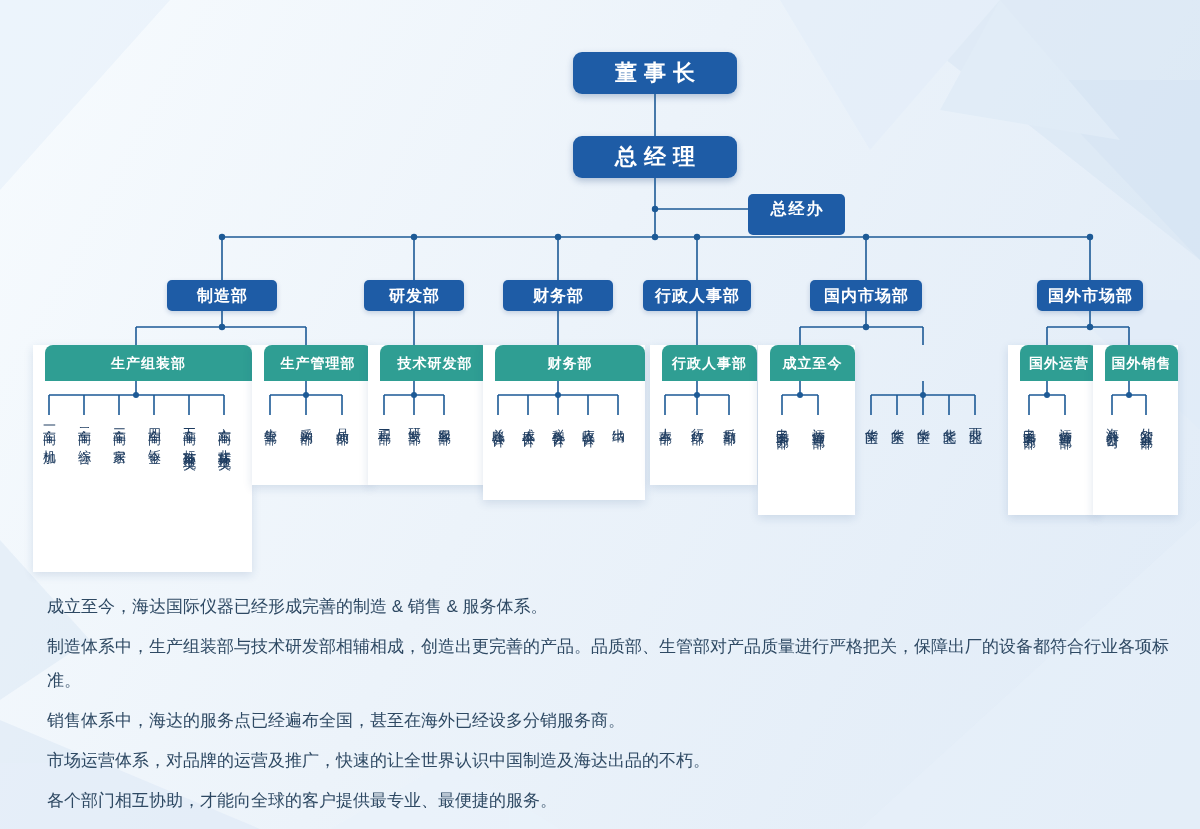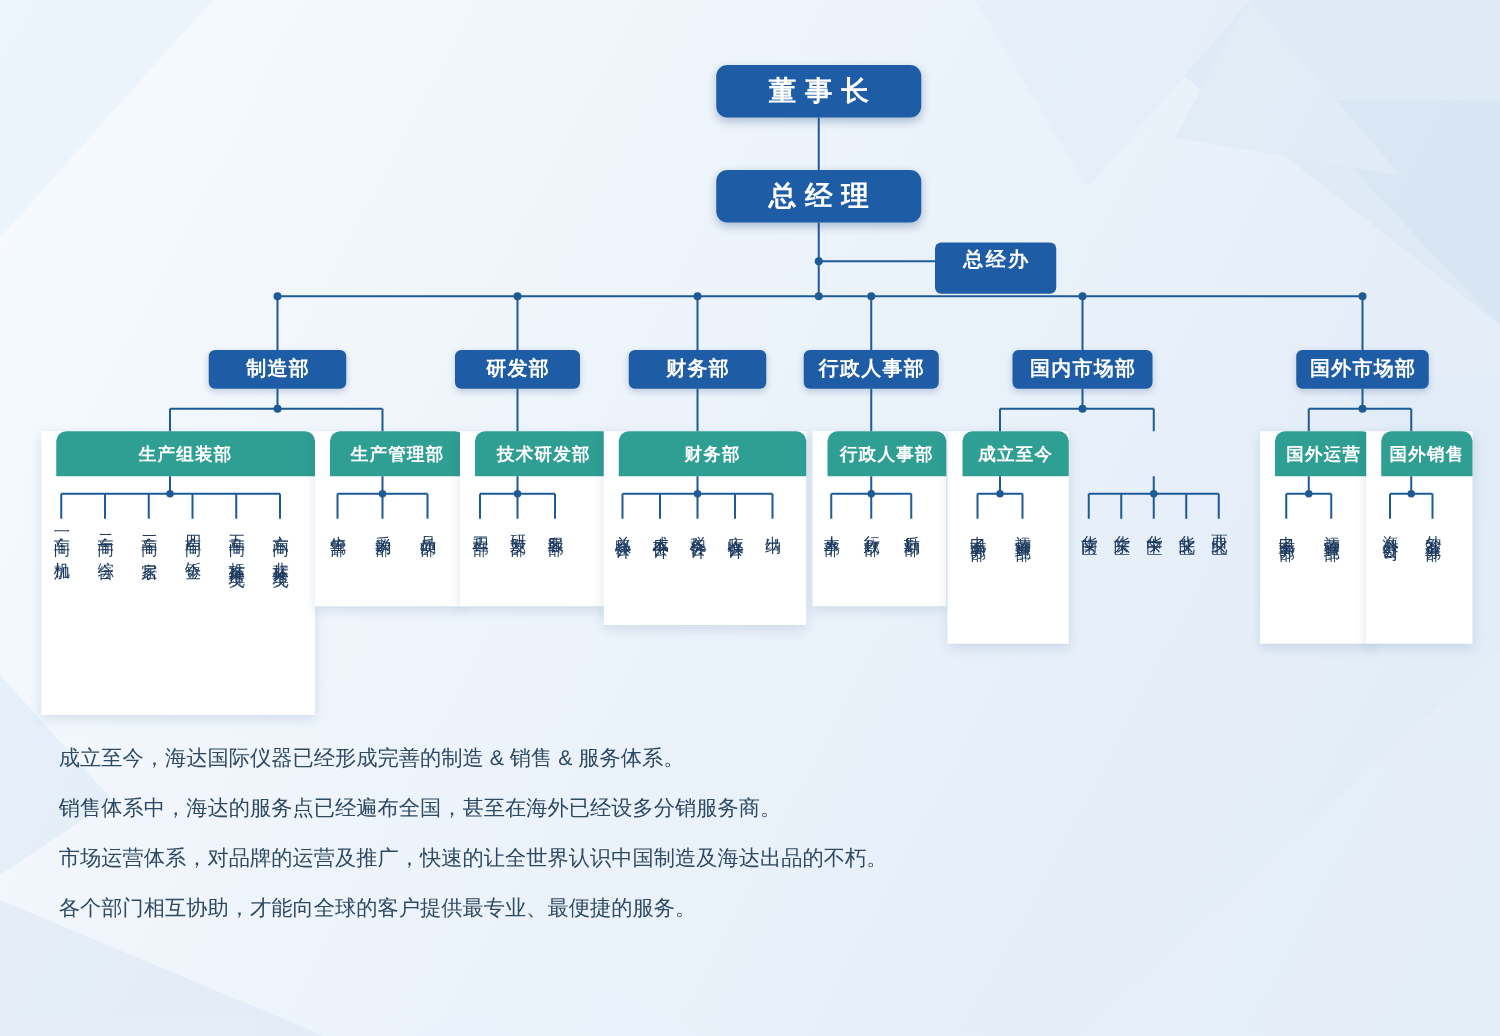--- a/index.html
+++ b/index.html
@@ -173,18 +173,19 @@
   <span class="vitem" style="left:966px;top:418px">西北区</span>
 
   <span class="vitem" style="left:1020px;top:418px">电子商务部</span>
   <span class="vitem" style="left:1056px;top:418px">运营管理部</span>
 
   <span class="vitem" style="left:1103px;top:418px">海外分公司</span>
   <span class="vitem" style="left:1137px;top:418px">外贸业务部</span>
 
   <div class="desc">
     <p>成立至今，海达国际仪器已经形成完善的制造 &amp; 销售 &amp; 服务体系。</p>
+    <p>制造体系中，生产组装部与技术研发部相辅相成，创造出更完善的产品。品质部、生管部对产品质量进行严格把关，保障出厂的设备都符合行业各项标准。</p>
     <p>销售体系中，海达的服务点已经遍布全国，甚至在海外已经设多分销服务商。</p>
     <p>市场运营体系，对品牌的运营及推广，快速的让全世界认识中国制造及海达出品的不朽。</p>
     <p>各个部门相互协助，才能向全球的客户提供最专业、最便捷的服务。</p>
   </div>
 
 </div>
 
 </body></html>

